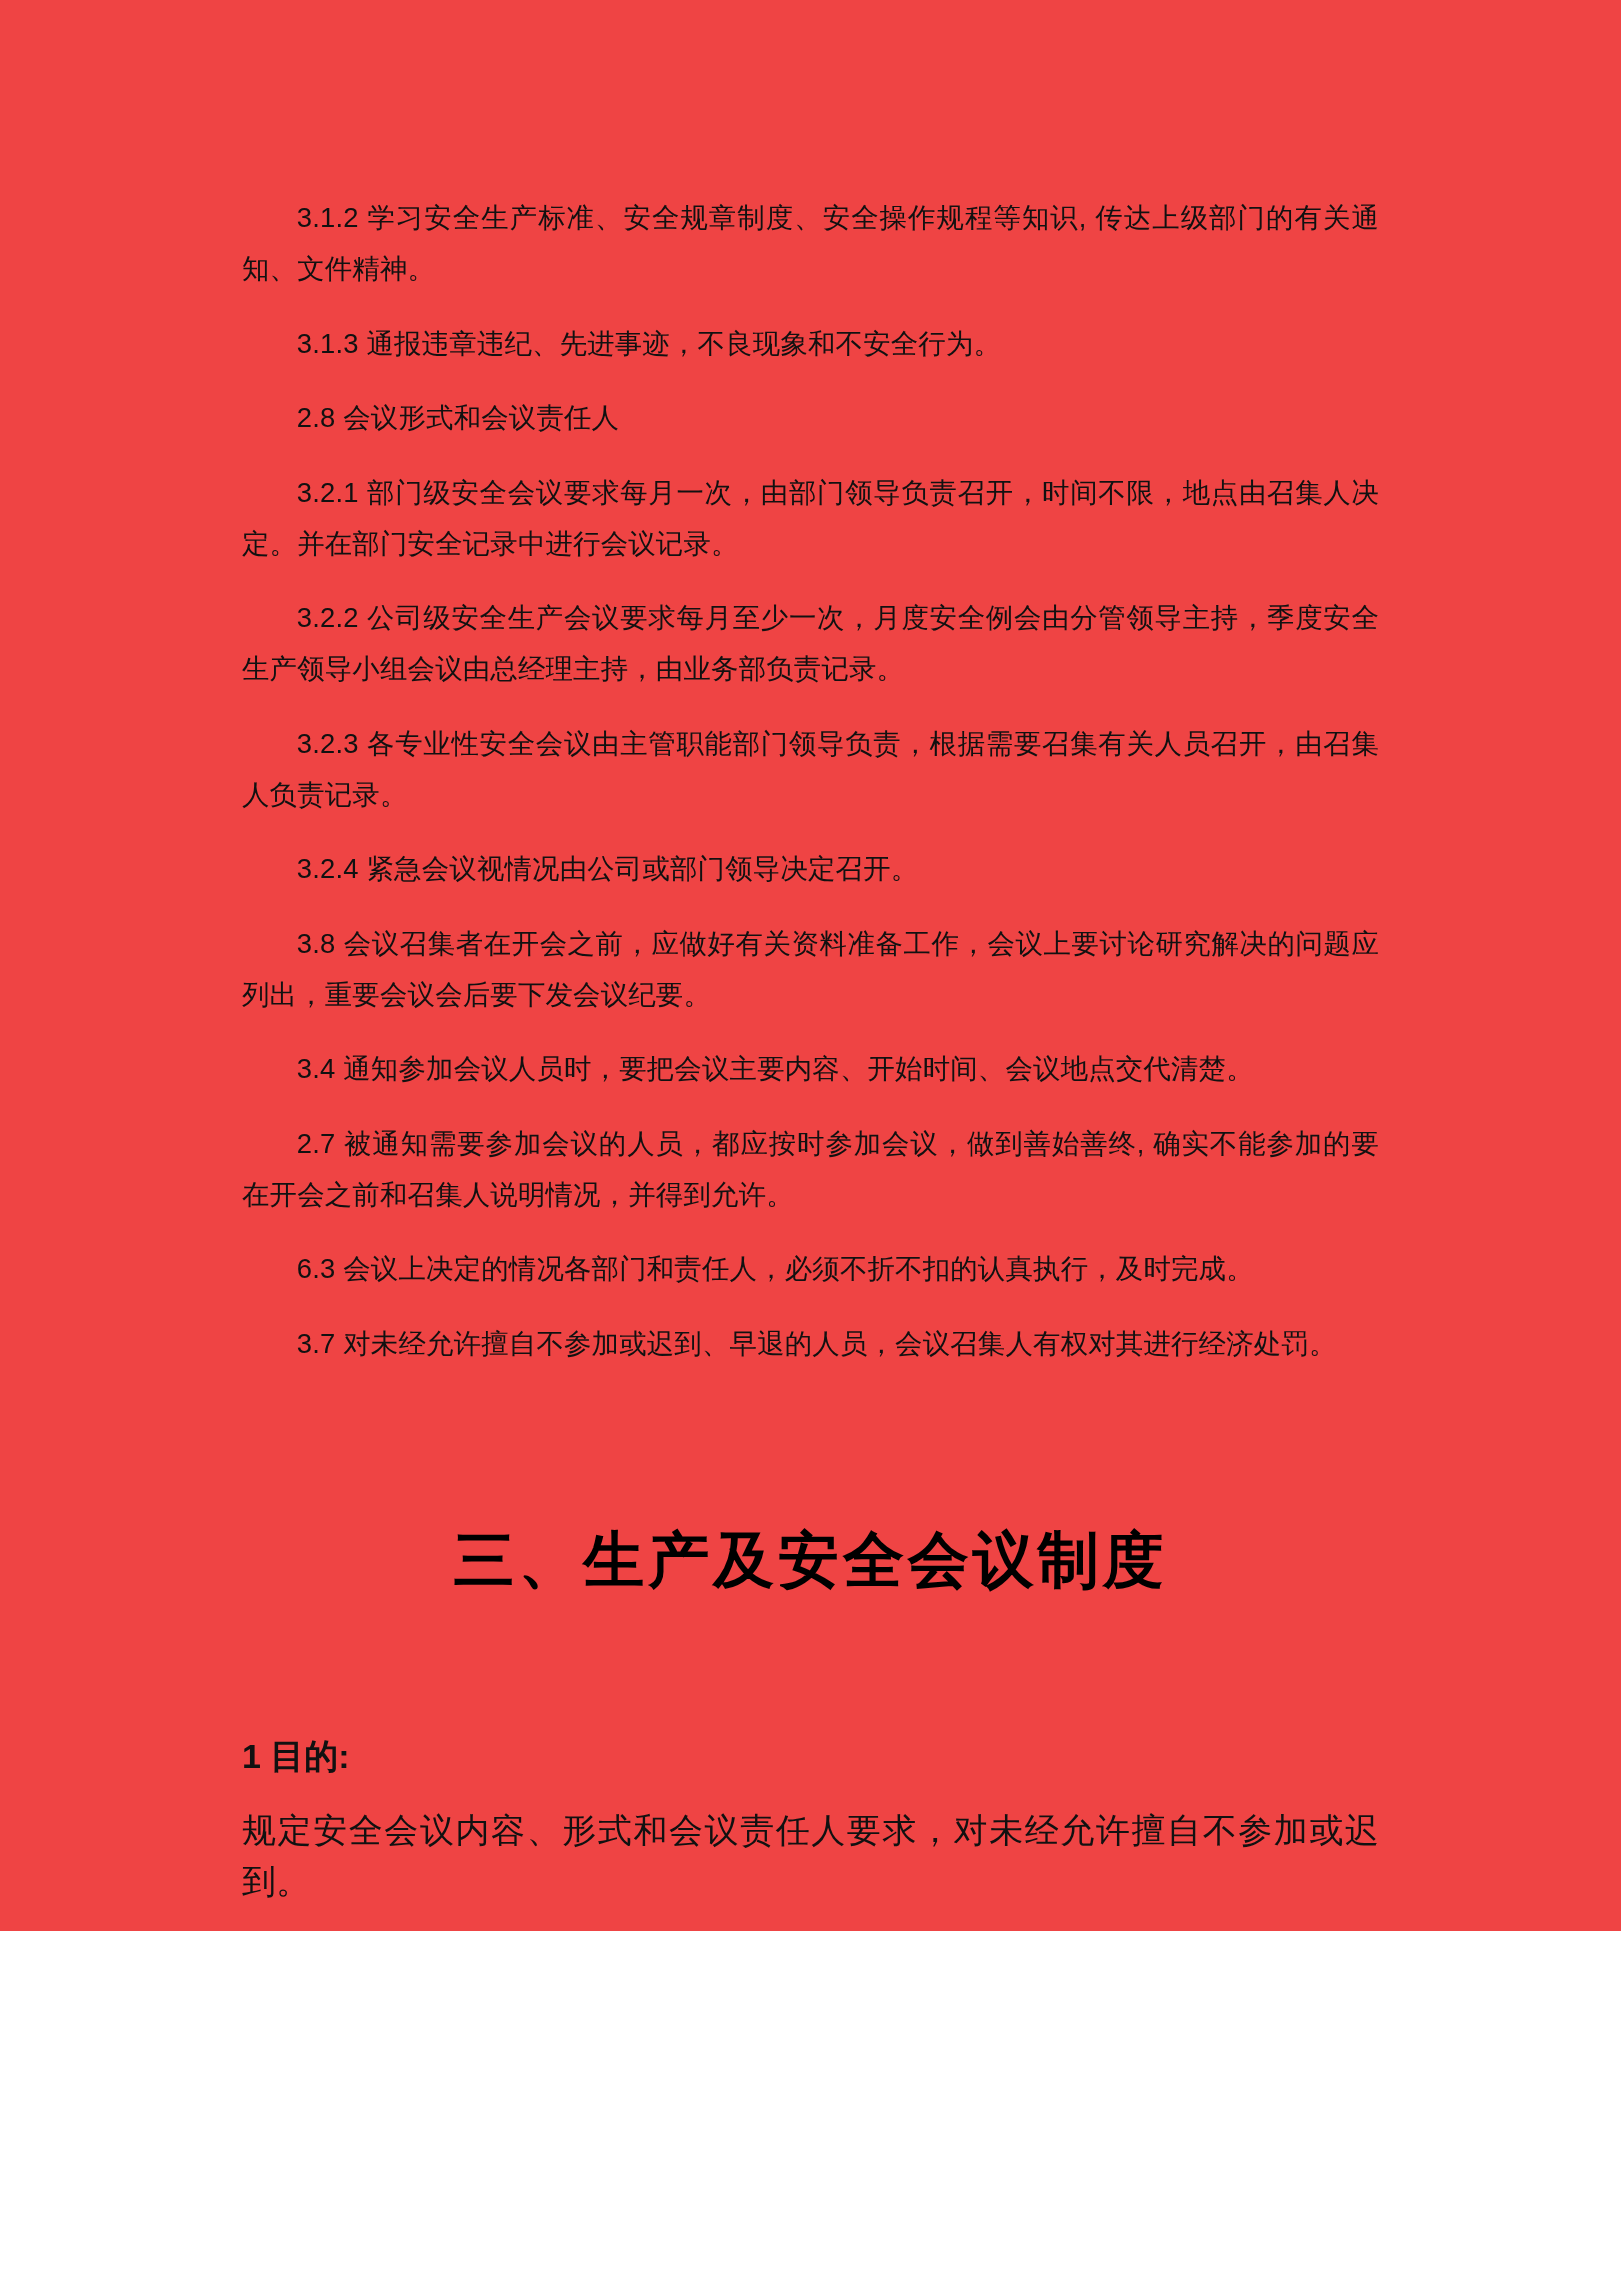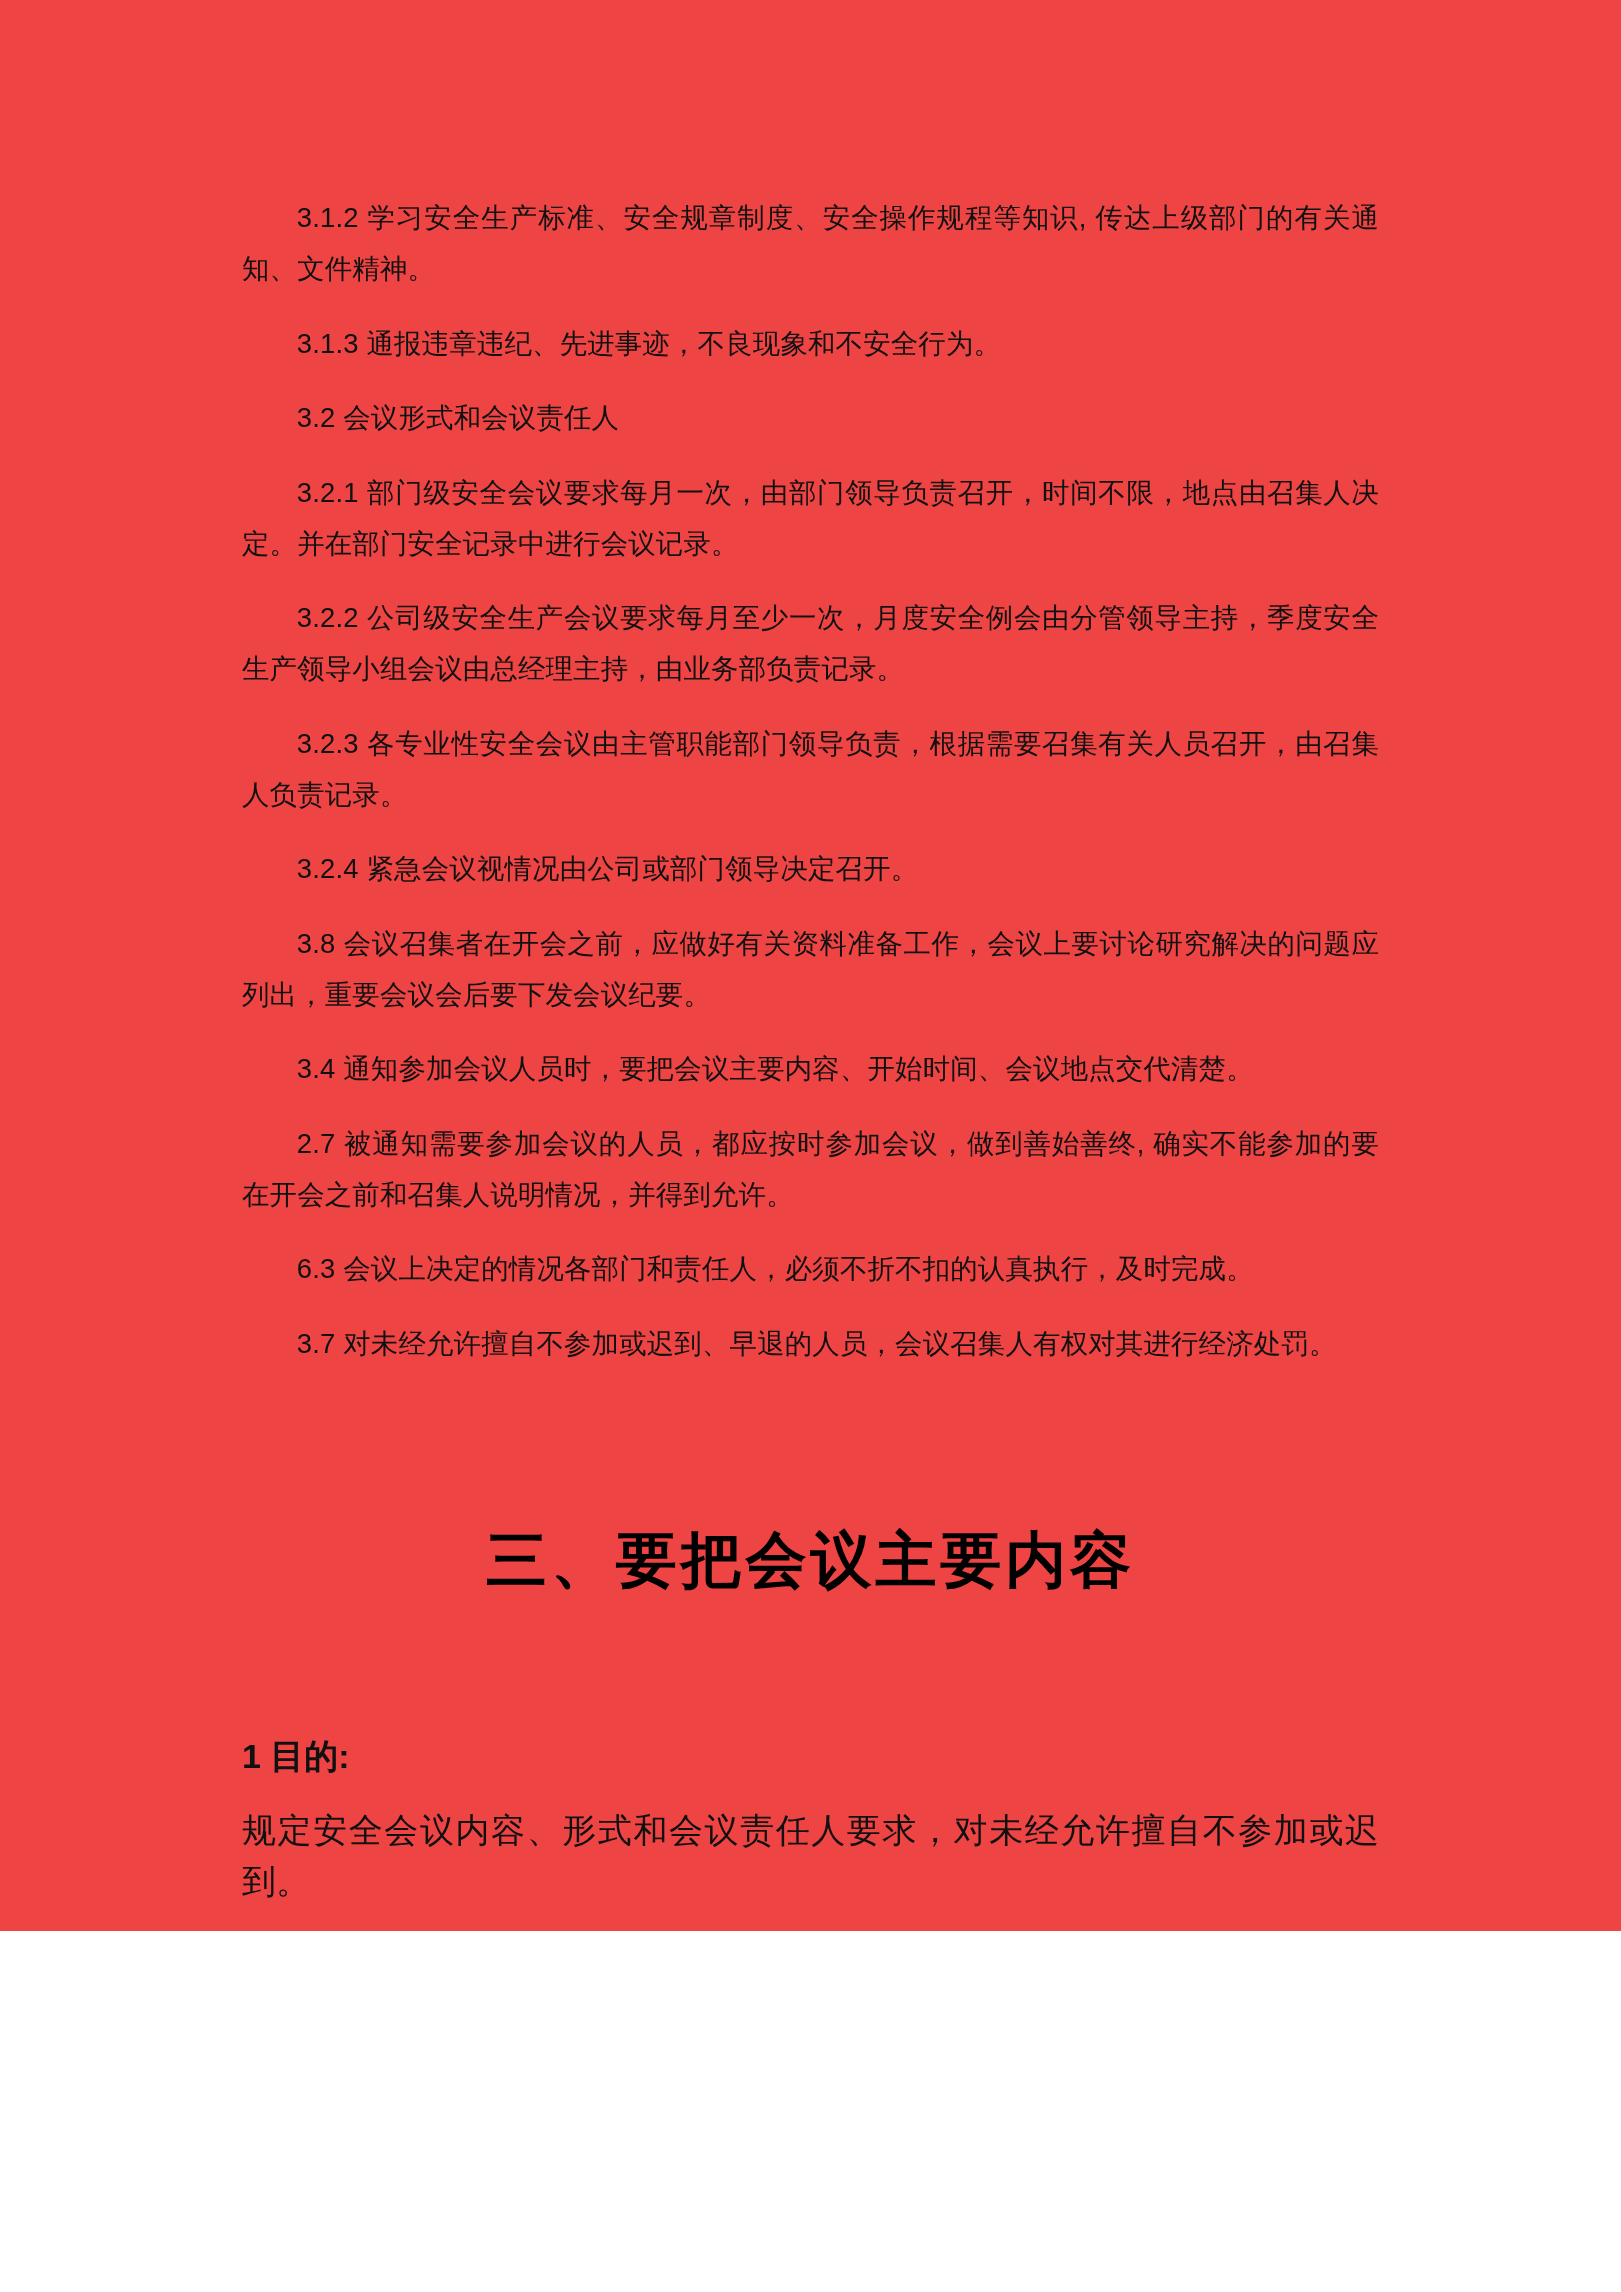--- a/index.html
+++ b/index.html
@@ -85,33 +85,33 @@
 </style>
 </head>
 <body>
 
 <div class="page">
   <div class="content">
 
     <div class="section-upper">
       <p class="clause">3.1.2 学习安全生产标准、安全规章制度、安全操作规程等知识, 传达上级部门的有关通知、文件精神。</p>
       <p class="clause">3.1.3 通报违章违纪、先进事迹，不良现象和不安全行为。</p>
-      <p class="clause">3.2 会议形式和会议责任人</p>
+      <p class="clause">2.8 会议形式和会议责任人</p>
       <p class="clause">3.2.1 部门级安全会议要求每月一次，由部门领导负责召开，时间不限，地点由召集人决定。并在部门安全记录中进行会议记录。</p>
       <p class="clause">3.2.2 公司级安全生产会议要求每月至少一次，月度安全例会由分管领导主持，季度安全生产领导小组会议由总经理主持，由业务部负责记录。</p>
       <p class="clause">3.2.3 各专业性安全会议由主管职能部门领导负责，根据需要召集有关人员召开，由召集人负责记录。</p>
       <p class="clause">3.2.4  紧急会议视情况由公司或部门领导决定召开。</p>
       <p class="clause">3.8 会议召集者在开会之前，应做好有关资料准备工作，会议上要讨论研究解决的问题应列出，重要会议会后要下发会议纪要。</p>
       <p class="clause">3.4 通知参加会议人员时，要把会议主要内容、开始时间、会议地点交代清楚。</p>
       <p class="clause">2.7 被通知需要参加会议的人员，都应按时参加会议，做到善始善终, 确实不能参加的要在开会之前和召集人说明情况，并得到允许。</p>
       <p class="clause">6.3 会议上决定的情况各部门和责任人，必须不折不扣的认真执行，及时完成。</p>
       <p class="clause">3.7 对未经允许擅自不参加或迟到、早退的人员，会议召集人有权对其进行经济处罚。</p>
     </div>
 
-    <h1 class="chapter-heading">三、要把会议主要内容</h1>
+    <h1 class="chapter-heading">三、生产及安全会议制度</h1>
 
     <div class="section-lower">
       <p class="lower-line bold">1  目的:</p>
       <p class="lower-line tight">规定安全会议内容、形式和会议责任人要求，对未经允许擅自不参加或迟到。</p>
       <p class="lower-line bold tight">2 范围:各部门</p>
       <p class="lower-line bold tight">3 程序:</p>
       <p class="lower-line">3.1  会议内容</p>
     </div>
 
   </div>

